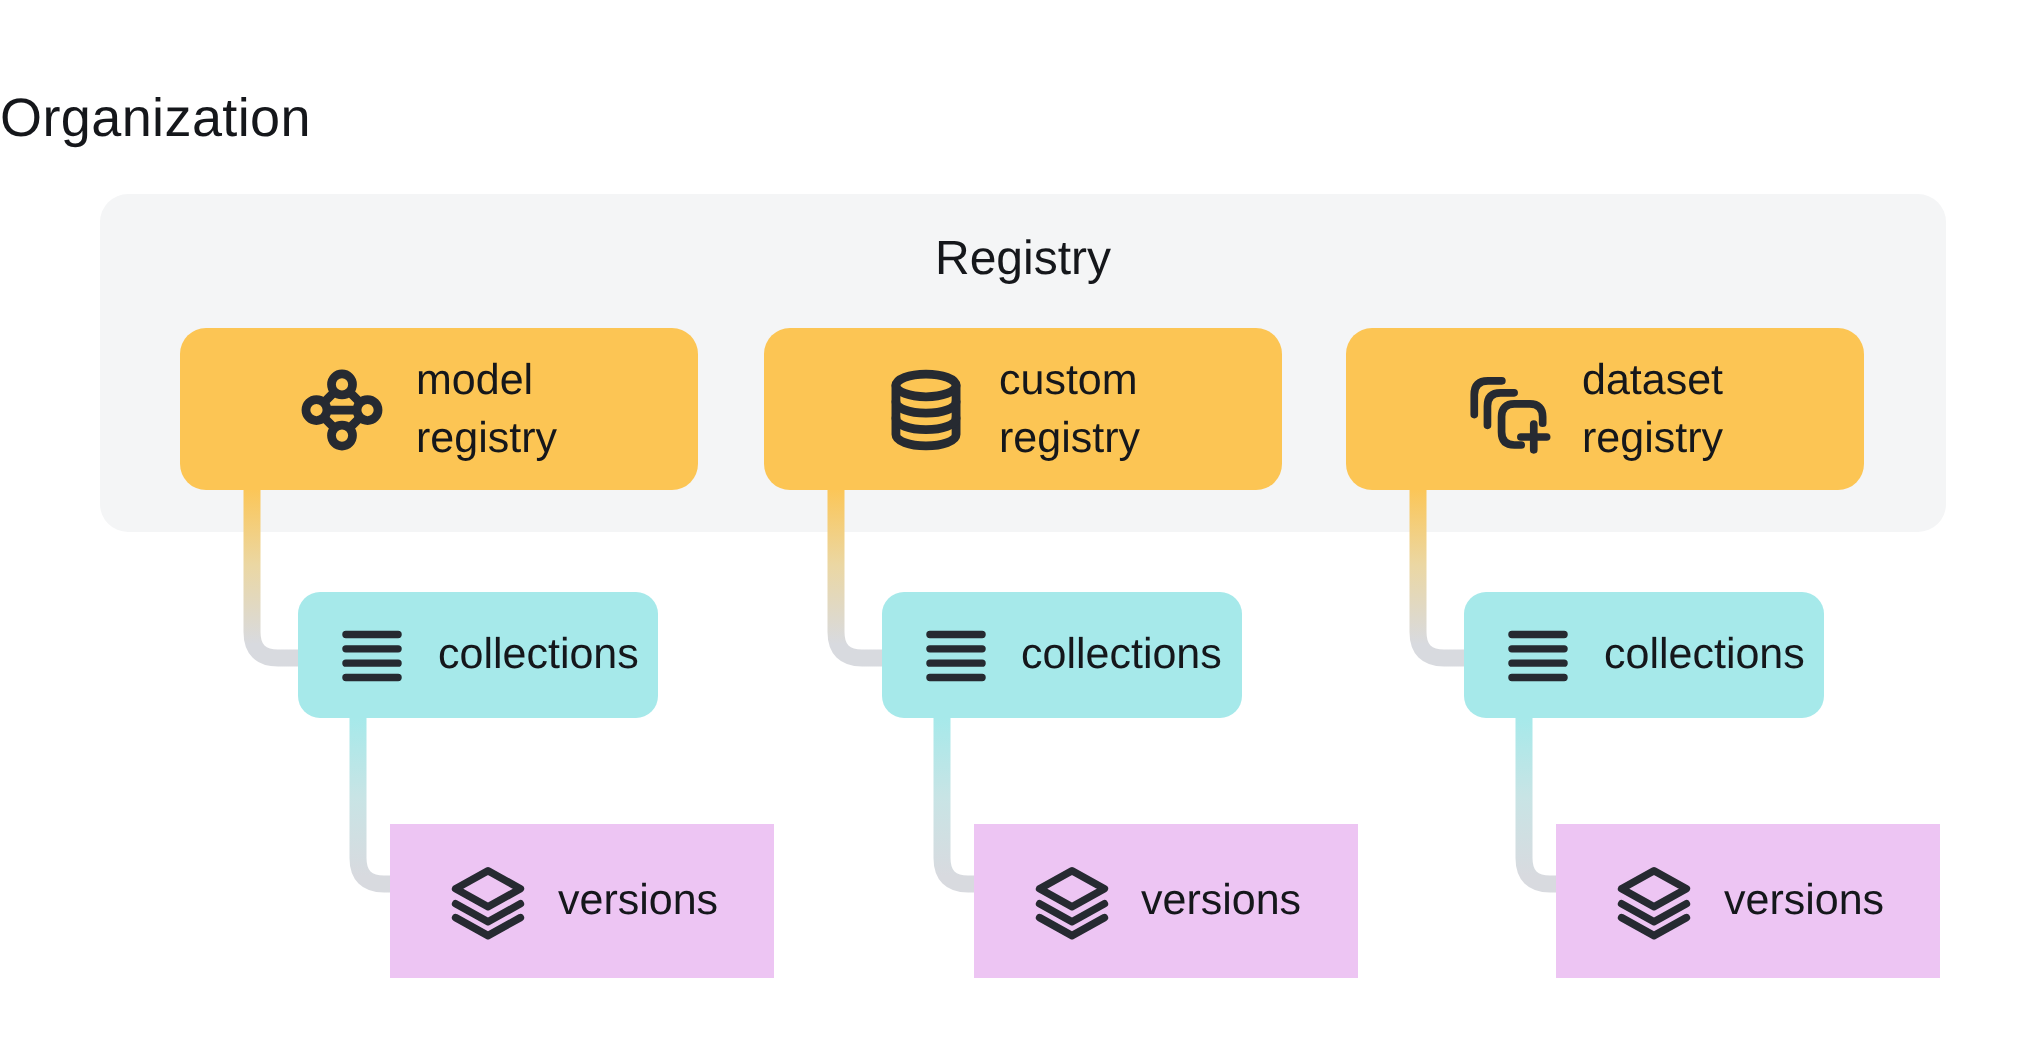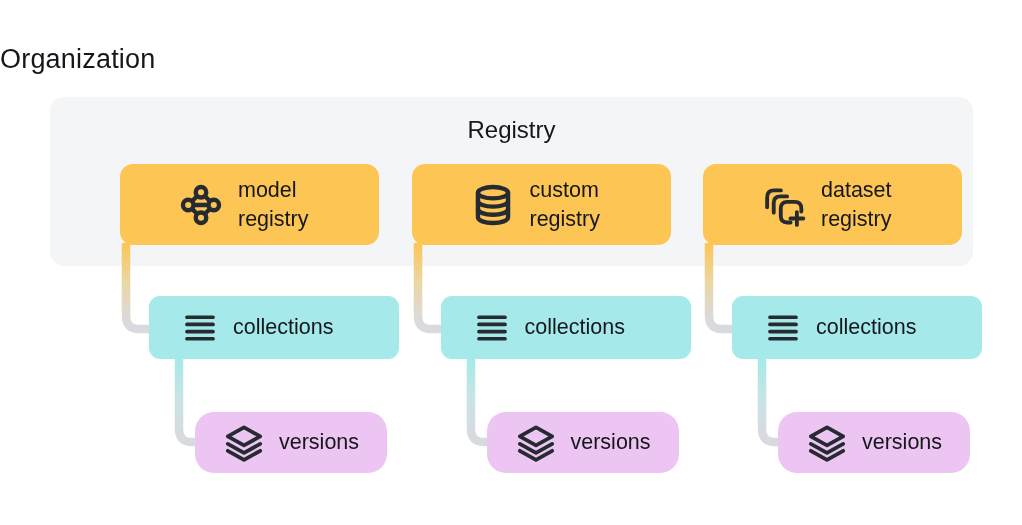--- a/index.html
+++ b/index.html
@@ -23,25 +23,25 @@
     text-align:center;font-size:24px;line-height:30px;font-weight:500;
   }
   .column{position:absolute;top:0;width:300px;height:525px;}
   .connectors{position:absolute;left:0;top:0;}
   .node{
     position:absolute;display:flex;align-items:center;
     border-radius:13px;box-sizing:border-box;
   }
   .node .icon-wrap{display:flex;align-items:center;justify-content:center;flex:none;}
   .node .lbl{font-size:21.5px;line-height:29px;color:var(--text);}
-  .reg-box{left:0;top:164px;width:259px;height:81px;background:var(--gold);padding-left:58px;margin-left:30px;}
+  .reg-box{left:0;top:164px;width:259px;height:81px;background:var(--gold);padding-left:58px;}
   .reg-box .icon-wrap{width:46px;margin-right:14px;}
-  .coll-box{left:59px;top:296px;width:250px;height:63px;background:var(--teal);border-radius:11px;padding-left:32px;}
+  .coll-box{left:59px;top:296px;width:180px;height:63px;background:var(--teal);border-radius:11px;padding-left:18px;}
   .coll-box .icon-wrap{width:38px;margin-right:14px;}
-  .ver-box{left:105px;top:412px;width:192px;height:61px;background:var(--purple);border-radius:19px;padding-left:27px;}
+  .ver-box{left:105px;top:412px;width:192px;height:77px;background:var(--purple);border-radius:0;padding-left:27px;}
   .ver-box .icon-wrap{width:44px;margin-right:13px;}
   .ic{stroke:var(--icon);fill:none;}
   .ic-node{stroke:var(--icon);fill:var(--gold);}
 </style>
 </head>
 <body style="--bg: #FFFFFF; --gold: #FCC554; --teal: #A6E9EA; --purple: #EDC5F3; --panel: #F4F5F6; --icon: #262A31; --text: #15171B;">
 
 <div class="title">Organization</div>
 
 <div class="panel">

